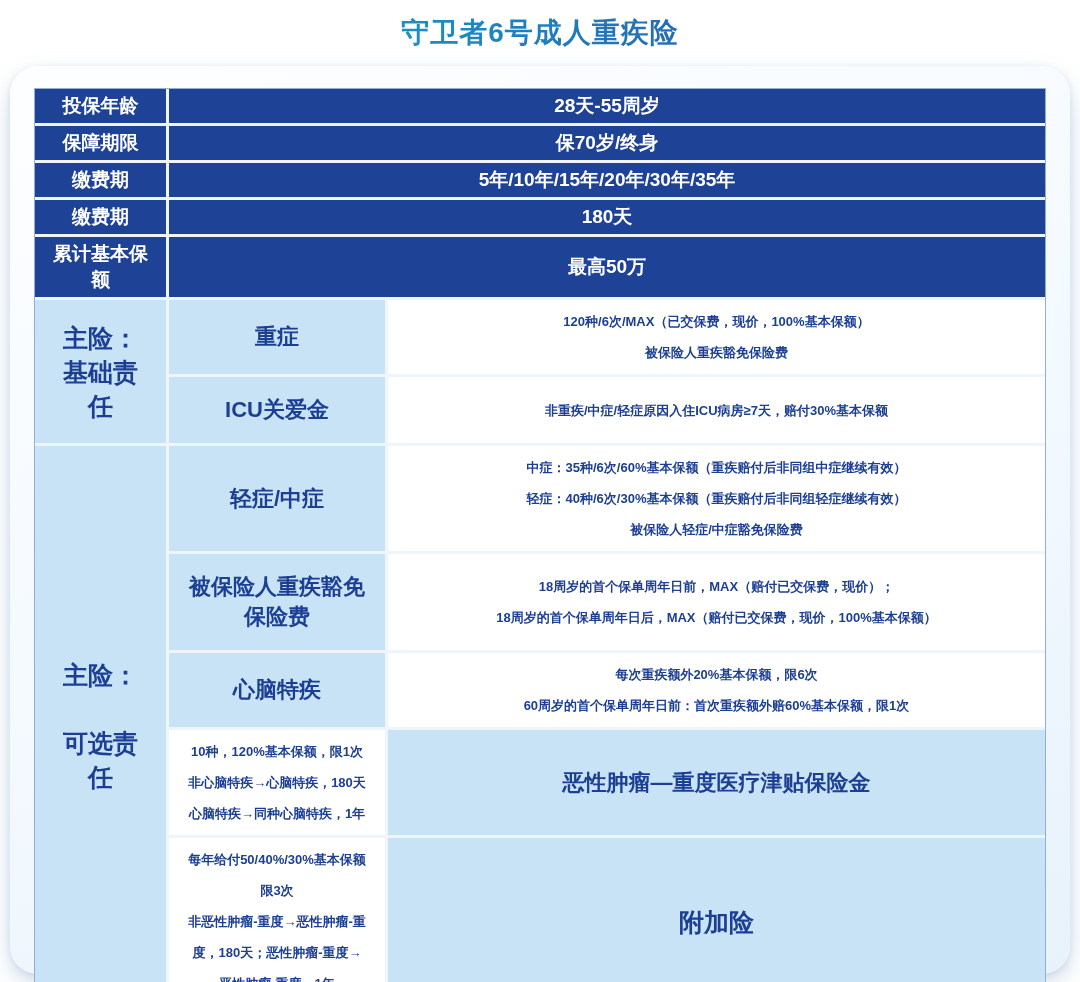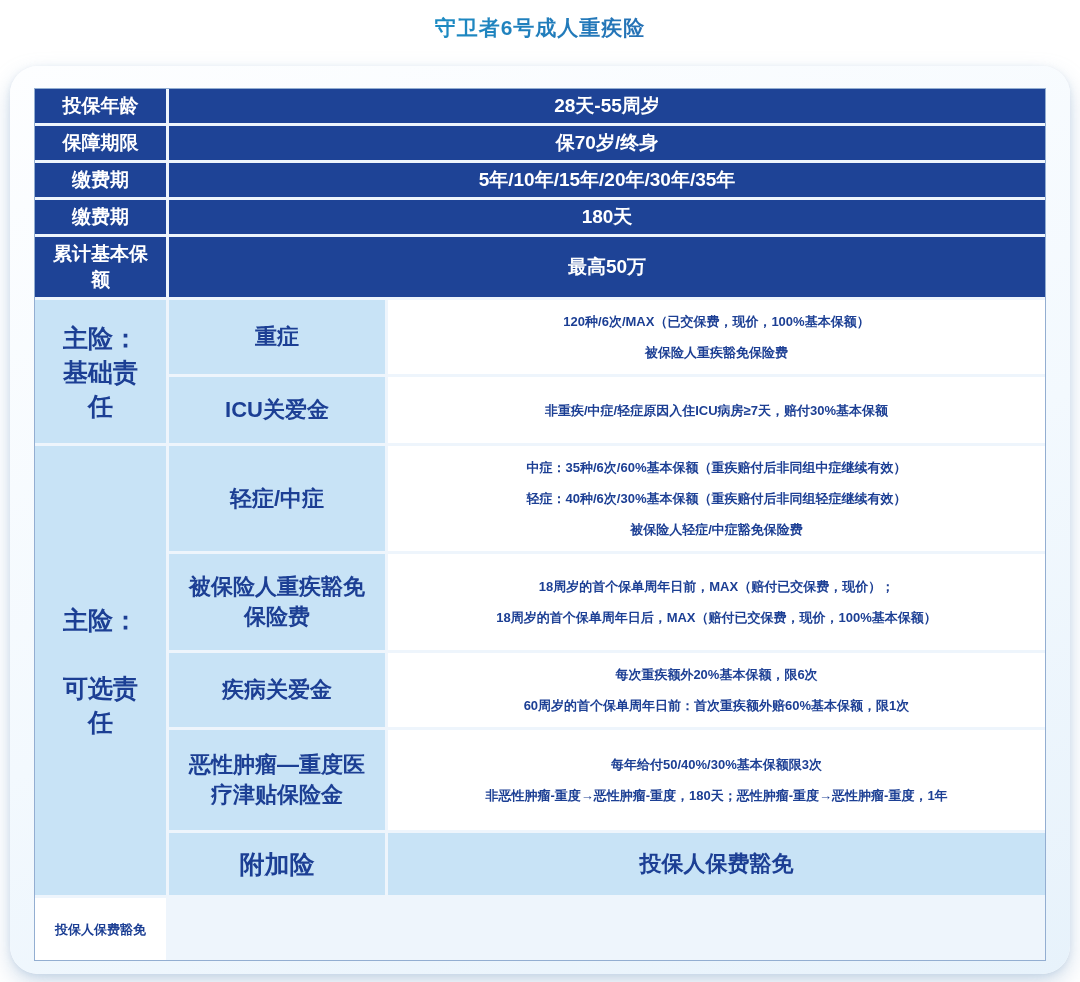--- a/index.html
+++ b/index.html
@@ -4,21 +4,21 @@
 <style>
   html,body{margin:0;padding:0;background:#ffffff;}
   body{
     width:1080px;height:982px;
     font-family:"Liberation Sans","DejaVu Sans",sans-serif;
     -webkit-font-smoothing:antialiased;
   }
   .page{width:1080px;height:982px;position:relative;}
   .title{
     margin:0;padding:14px 0 12px 0;
-    text-align:center;font-size:21px;font-weight:800;letter-spacing:1px;
+    text-align:center;font-size:28px;font-weight:800;letter-spacing:1px;
     background:linear-gradient(90deg,#1b8ec4 0%,#1b8ec4 38%,#2a63ae 70%,#2a63ae 100%);
     -webkit-background-clip:text;background-clip:text;color:transparent;
   }
   .card{
     position:absolute;left:10px;top:66px;width:1060px;height:908px;
     box-sizing:border-box;
     border-radius:28px;
     background:linear-gradient(160deg,#fdfeff 0%,#f3f9fe 55%,#e7f2fb 100%);
     box-shadow:0 10px 22px rgba(140,170,205,.38),0 2px 6px rgba(140,170,205,.25);
     padding:22px 24px;
@@ -91,24 +91,27 @@
 
       <div class="cell lightblue h3line">轻症/中症</div>
       <div class="cell white h3line">中症：35种/6次/60%基本保额（重疾赔付后非同组中症继续有效）
 轻症：40种/6次/30%基本保额（重疾赔付后非同组轻症继续有效）
 被保险人轻症/中症豁免保险费</div>
 
       <div class="cell lightblue h3line">被保险人重疾豁免保险费</div>
       <div class="cell white h3line">18周岁的首个保单周年日前，MAX（赔付已交保费，现价）；
 18周岁的首个保单周年日后，MAX（赔付已交保费，现价，100%基本保额）</div>
 
-      <div class="cell lightblue hmid">疾病关爱金</div>
+      <div class="cell lightblue hmid">心脑特疾</div>
       <div class="cell white hmid">每次重疾额外20%基本保额，限6次
 60周岁的首个保单周年日前：首次重疾额外赔60%基本保额，限1次</div>
 
+      <div class="cell white h3line">10种，120%基本保额，限1次
+非心脑特疾→心脑特疾，180天
+心脑特疾→同种心脑特疾，1年</div>
 
       <div class="cell lightblue hbig">恶性肿瘤—重度医疗津贴保险金</div>
       <div class="cell white hbig">每年给付50/40%/30%基本保额限3次
 非恶性肿瘤-重度→恶性肿瘤-重度，180天；恶性肿瘤-重度→恶性肿瘤-重度，1年</div>
 
       <div class="cell lightblue groupcell">附加险</div>
 
       <div class="cell lightblue hlast">投保人保费豁免</div>
       <div class="cell white hlast">投保人保费豁免</div>
 

